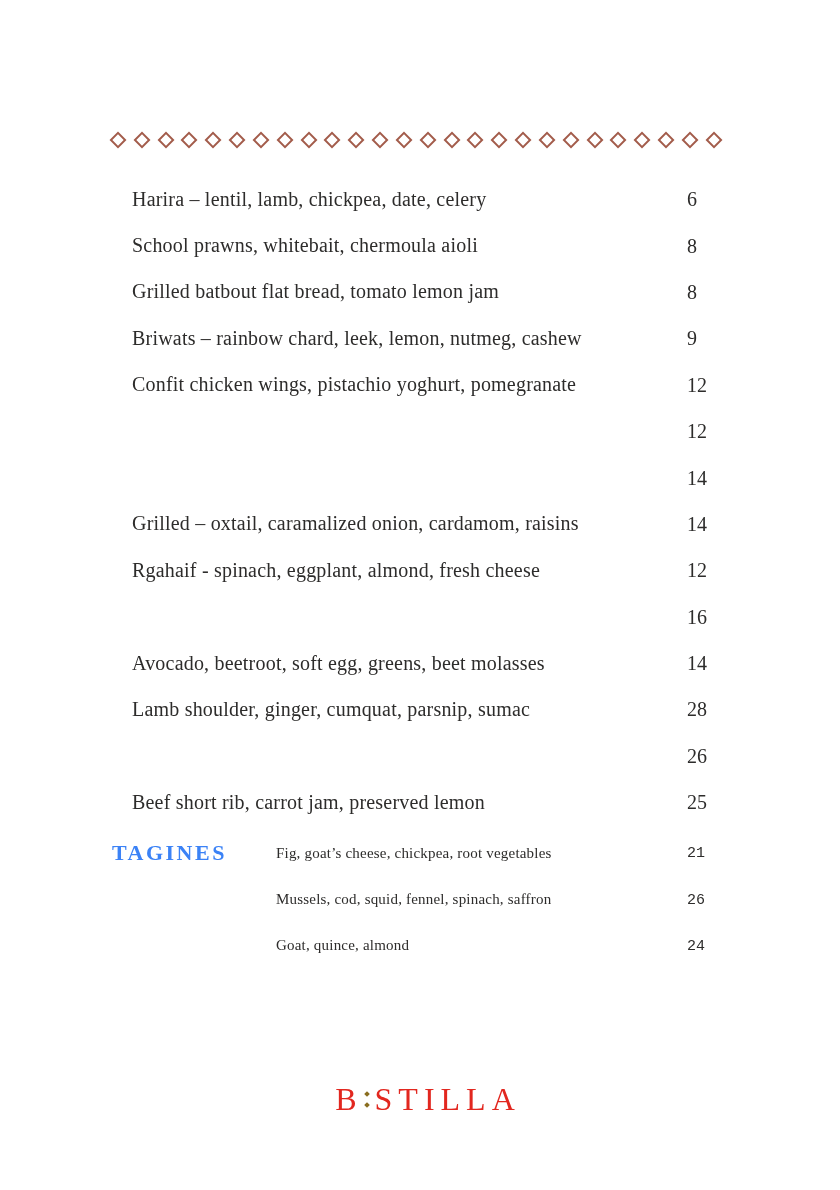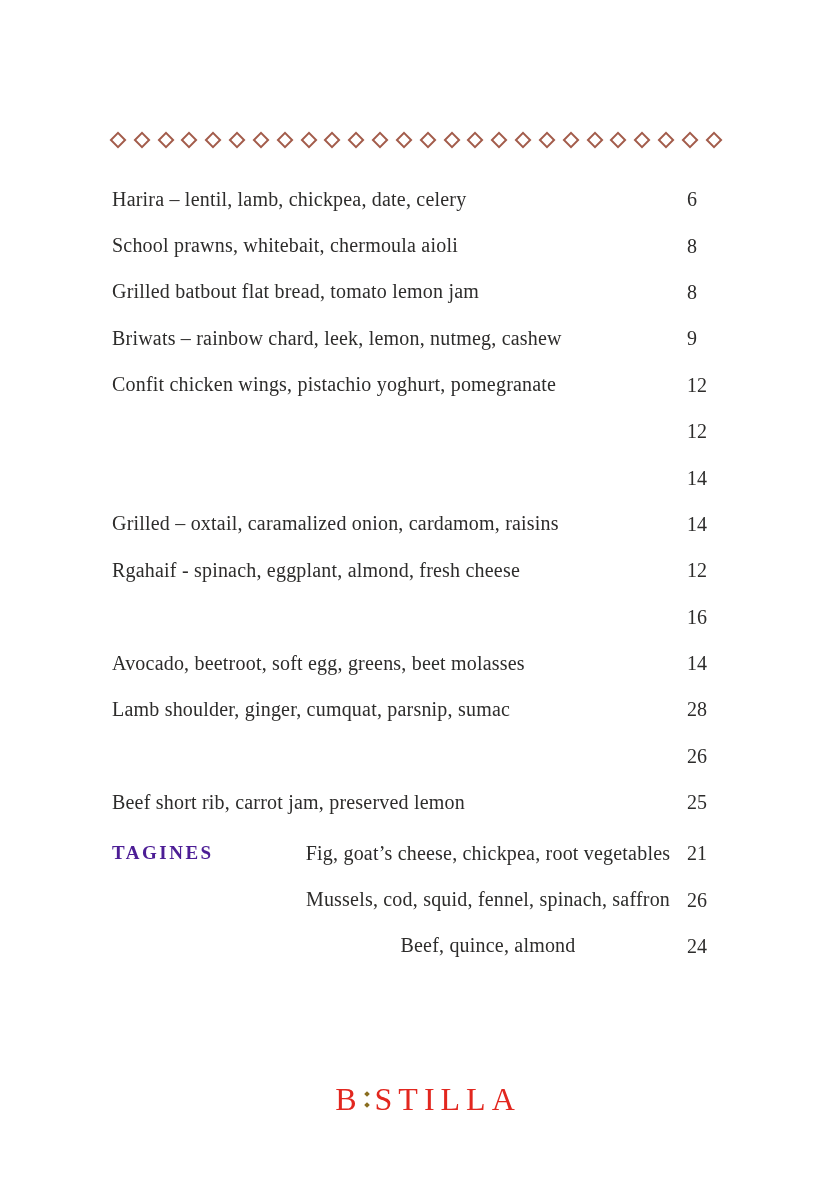--- a/index.html
+++ b/index.html
@@ -35,55 +35,54 @@
     left: 112px; top: 176px;
     width: 608px;
   }
   .menu-row {
     position: relative;
     height: 46.4px;
     display: flex;
     align-items: center;
     font-size: 20px;
   }
-  .item-name { letter-spacing: 0.2px; }
+  .item-name { letter-spacing: 0.2px; margin-left: 20px; }
   .item-price {
     position: absolute;
     left: 575px;
     top: 50%;
     transform: translateY(-50%);
   }
 
   
   .tagines {
     position: absolute;
     left: 112px; top: 830px;
     width: 608px;
   }
   .tagines-label {
     position: absolute;
     left: 0; top: 0;
     height: 46.4px;
     display: flex;
     align-items: center;
-    font-size: 19px;
+    font-size: 22px;
     font-weight: 600;
     letter-spacing: 2.5px;
-    color: #4c1d95;
+    color: #3b82f6;
   }
   .tagines-items { margin-left: 144px; }
   .tagine-row {
     position: relative;
     height: 46.4px;
     display: flex;
     align-items: center;
-    font-size: 20px;
-    justify-content: center;
-  }
-  .tagine-row .item-price { left: 431px; }
+    font-size: 15px;
+  }
+  .tagine-row .item-price { left: 431px; font-family: Liberation Mono, monospace; }
 
   
   .logo {
     position: absolute;
     left: 0; top: 1083px;
     width: 840px;
     display: flex;
     justify-content: center;
   }
   .logo-inner {
@@ -204,21 +203,21 @@
     <div class="tagines-items">
       <div class="tagine-row">
         <span class="item-name">Fig, goat’s cheese, chickpea, root vegetables</span>
         <span class="item-price">21</span>
       </div>
       <div class="tagine-row">
         <span class="item-name">Mussels, cod, squid, fennel, spinach, saffron</span>
         <span class="item-price">26</span>
       </div>
       <div class="tagine-row">
-        <span class="item-name">Beef, quince, almond</span>
+        <span class="item-name">Goat, quince, almond</span>
         <span class="item-price">24</span>
       </div>
     </div>
   </div>
 
   <div class="logo">
     <span class="logo-inner">
       <span>B</span>
       <span class="logo-dots">
           <i></i>

